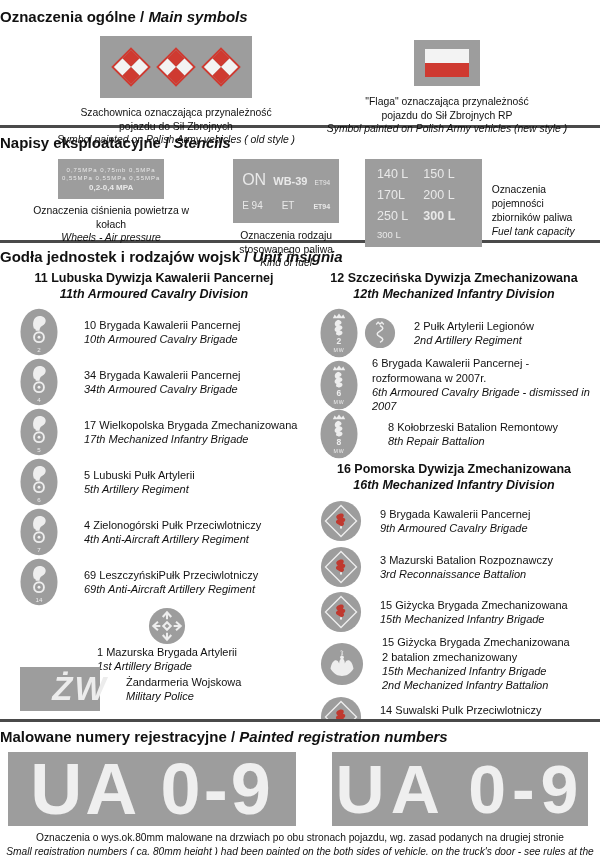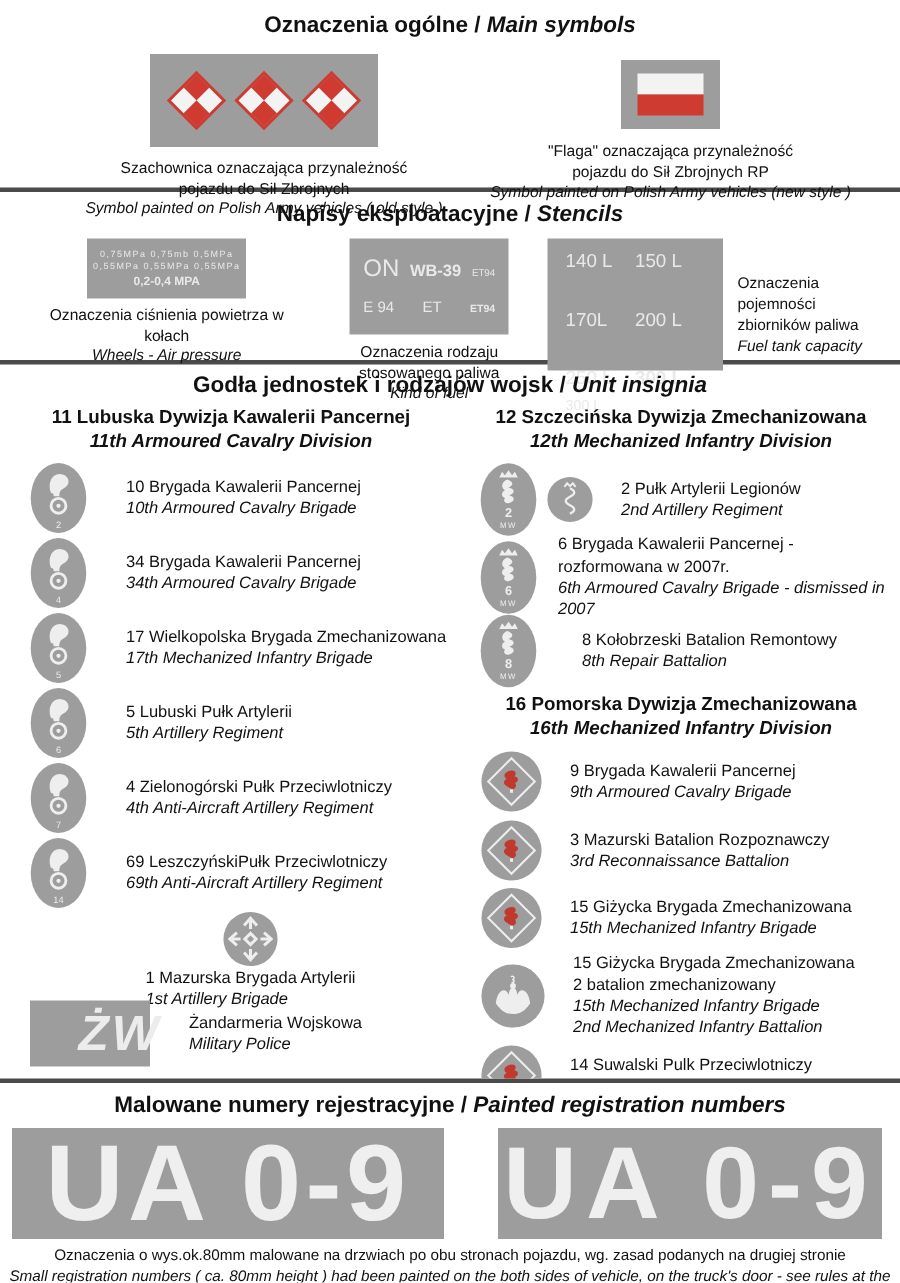--- a/index.html
+++ b/index.html
@@ -1,19 +1,19 @@
 <!DOCTYPE html>
 <html><head>
 <meta charset="utf-8">
 <style>
   html,body{margin:0;padding:0;background:#fff;}
   body{width:600px;height:855px;position:relative;overflow:hidden;
        font-family:"Liberation Sans","DejaVu Sans",sans-serif;color:#111;}
   .sec{border-bottom:3px solid #4a4a4a;}
-  .sec-title{font-size:15px;font-weight:bold;text-align:center;}
+  .sec-title{font-size:15px;font-weight:bold;text-align:left;}
   .sec-title .it{font-style:italic;}
   .cap{font-size:10.4px;line-height:1.32;text-align:center;}
   .cap .en,.en{font-style:italic;}
   .plate{background:#9d9d9d;}
 
   
   #s1{height:125px;}
   #s1 .sec-title{padding-top:8px;}
   .s1row{display:flex;margin-top:11px;}
   .s1left{width:280px;margin-left:36px;}
@@ -37,21 +37,21 @@
   .f-block{width:150px;margin-left:10px;text-align:center;}
   .f-plate{width:106px;height:64px;margin:0 auto 6px;color:#e9e9e9;padding:7px 9px;box-sizing:border-box;display:flex;flex-direction:column;justify-content:space-around;text-align:left;}
   .f-row{display:flex;align-items:baseline;justify-content:space-between;}
   .f-on{font-size:16px;}
   .f-wb{font-size:11px;font-weight:bold;}
   .f-sm{font-size:6.5px;}
   .f-e94{font-size:10px;}
   .f-et{font-size:10px;}
   .f-smb{font-size:7px;font-weight:bold;}
   .c-plate{width:118px;height:88px;margin-left:5px;color:#e9e9e9;padding:8px 12px;box-sizing:border-box;}
-  .c-grid{display:grid;grid-template-columns:1fr 1fr;row-gap:25px;font-size:12.5px;}
+  .c-grid{display:grid;grid-template-columns:1fr 1fr;row-gap:7px;font-size:12.5px;}
   .c-bold{font-weight:bold;}
   .c-last{font-size:9.5px;margin-top:6px;}
   .c-cap{margin-left:10px;padding-top:24px;width:110px;font-size:10.3px;line-height:1.35;text-align:left;}
 
   
   #s3{height:476px;overflow:hidden;}
   #s3 .sec-title{padding-top:5px;padding-bottom:3px;}
   .cols{display:flex;}
   .colL{width:308px;}
   .colR{width:292px;}

